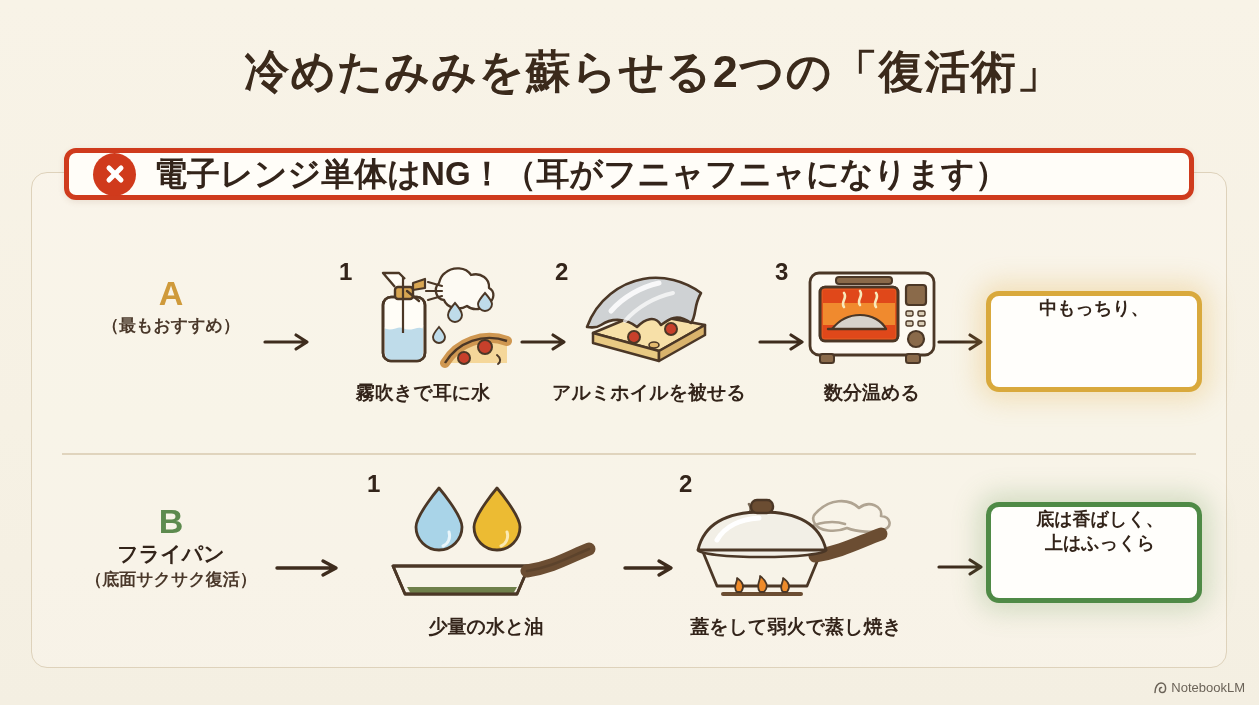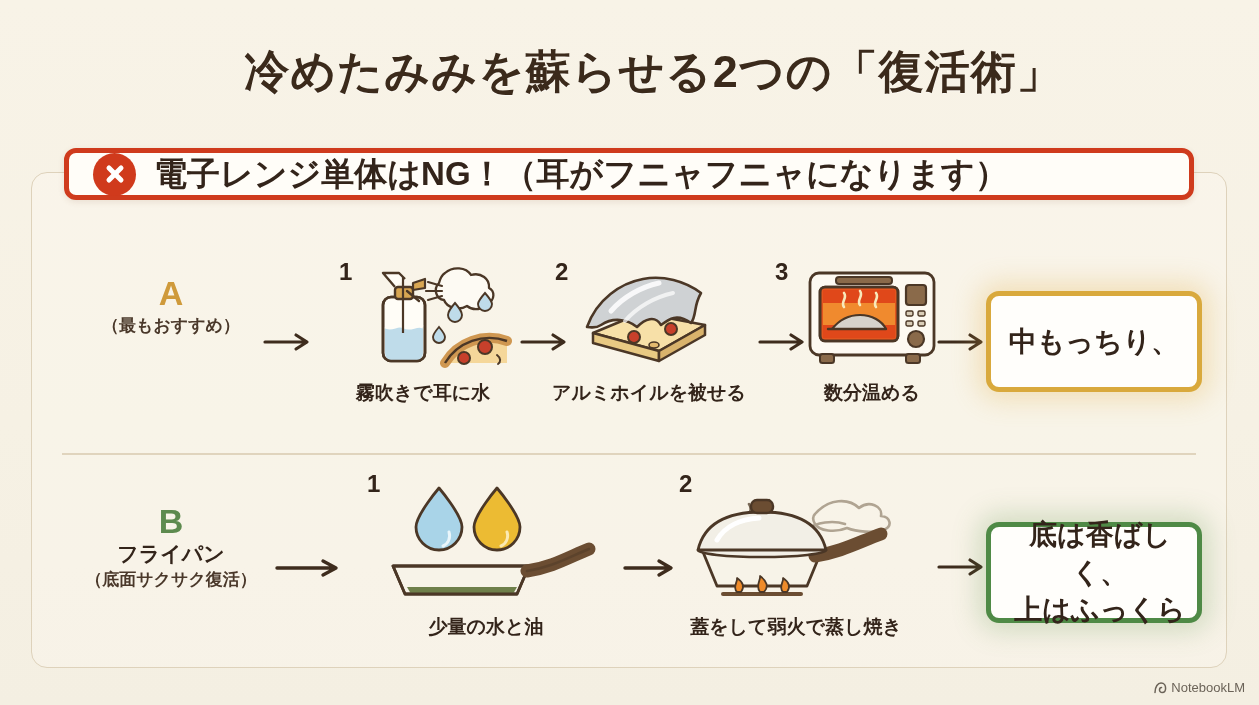--- a/index.html
+++ b/index.html
@@ -178,24 +178,24 @@
   }
 
   
   .result {
     position: absolute;
     width: 216px;
     height: 101px;
     border-radius: 13px;
     background: #fffefb;
     display: flex;
-    align-items: center;
+    align-items: flex-start;
     justify-content: center;
     text-align: center;
-    font-size: 28px;
+    font-size: 18px;
     font-weight: 700;
     color: #33241a;
     line-height: 1.35;
     box-sizing: border-box;
   }
   .result-gold {
     border: 5px solid #d9a93c;
     box-shadow: 0 0 26px 8px rgba(226,176,72,0.30);
   }
   .result-green {
@@ -422,21 +422,21 @@
       </div>
       <div class="step-cap">蓋をして弱火で蒸し焼き</div>
     </div>
 
     <div class="arrow" style="left:906px; top:94px;">
       <svg width="52" height="22" viewBox="0 0 52 22">
           <path d="M2 11 H41 M33 4 L44 11 L33 18" fill="none" stroke="#3e2c1d" stroke-width="3.2" stroke-linecap="round" stroke-linejoin="round"></path>
         </svg>
     </div>
 
-    <div class="result result-green" style="left:955px; top:60px;padding-left:12px;">
+    <div class="result result-green" style="left:955px; top:40px;padding-left:12px;">
       <div>
         <div>底は香ばしく、</div>
         <div>上はふっくら</div>
       </div>
     </div>
   </div>
 
   <div class="footer">
     <span>
       <svg width="14" height="14" viewBox="0 0 14 14">

